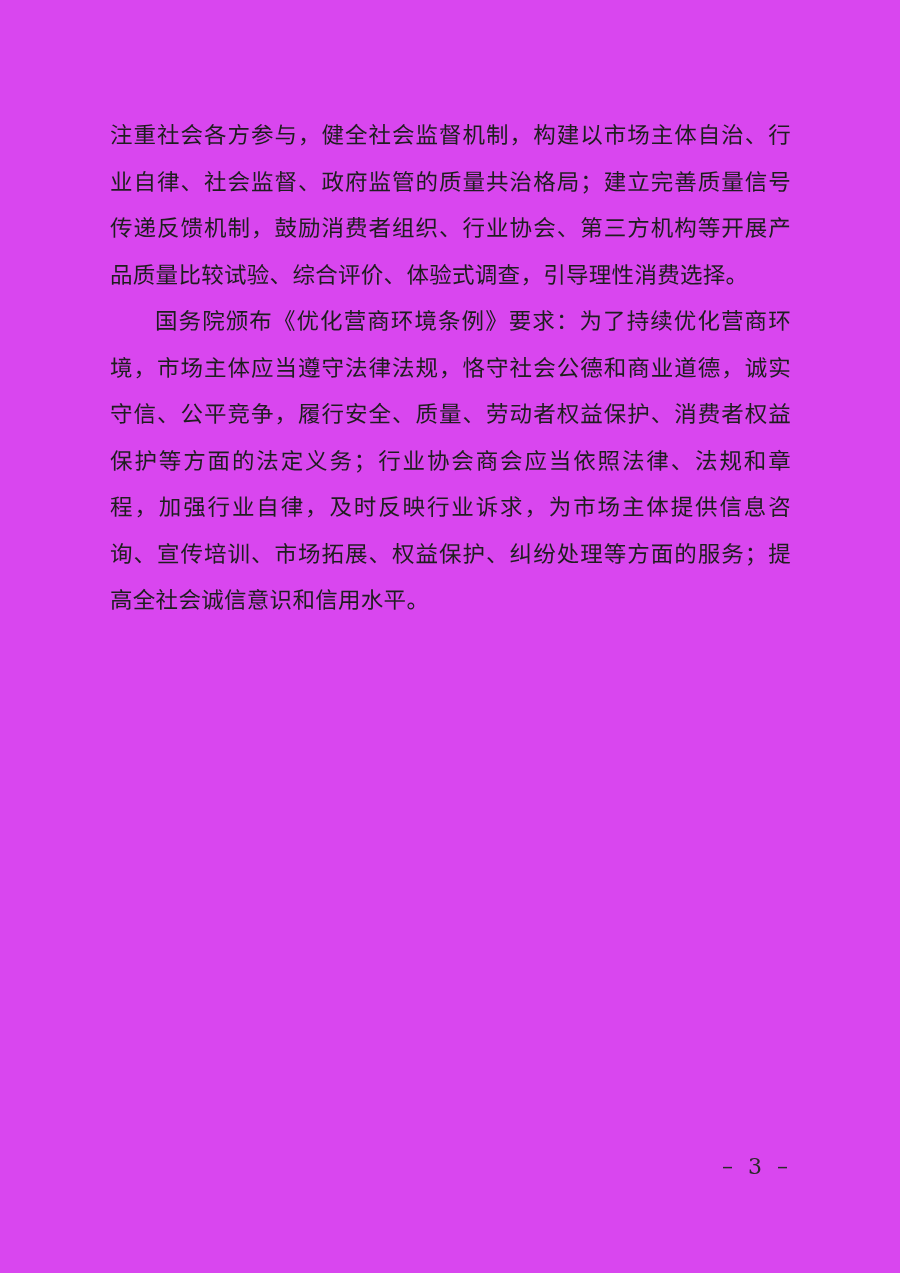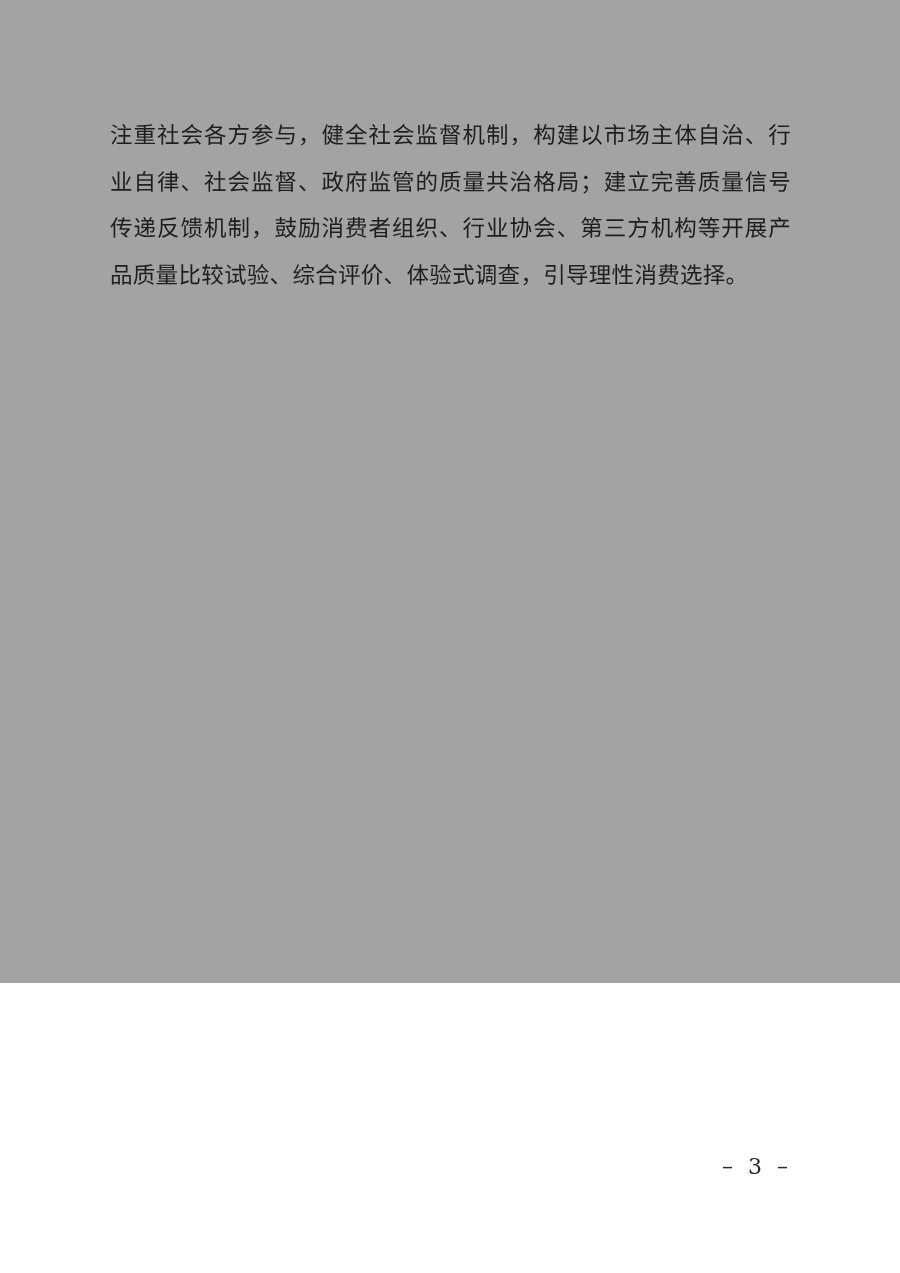--- a/index.html
+++ b/index.html
@@ -9,22 +9,22 @@
   }
   body {
     width: 900px;
     height: 1273px;
     font-family: "DejaVu Serif", serif;
     overflow: hidden;
   }
   .page {
     position: relative;
     width: 900px;
-    height: 983px;
-    background: #a3a3a3;
+    height: 1273px;
+    background: #d946ef;
   }
   .body-text {
     position: absolute;
     left: 110px;
     top: 112px;
     width: 681px;
   }
   .para {
     margin: 0;
     padding: 0;
@@ -50,15 +50,16 @@
     letter-spacing: 4px;
     white-space: nowrap;
   }
 </style>
 </head>
 <body>
 
 <div class="page">
   <main class="body-text">
     <p class="para continuation">注重社会各方参与，健全社会监督机制，构建以市场主体自治、行业自律、社会监督、政府监管的质量共治格局；建立完善质量信号传递反馈机制，鼓励消费者组织、行业协会、第三方机构等开展产品质量比较试验、综合评价、体验式调查，引导理性消费选择。</p>
+    <p class="para">国务院颁布《优化营商环境条例》要求：为了持续优化营商环境，市场主体应当遵守法律法规，恪守社会公德和商业道德，诚实守信、公平竞争，履行安全、质量、劳动者权益保护、消费者权益保护等方面的法定义务；行业协会商会应当依照法律、法规和章程，加强行业自律，及时反映行业诉求，为市场主体提供信息咨询、宣传培训、市场拓展、权益保护、纠纷处理等方面的服务；提高全社会诚信意识和信用水平。</p>
   </main>
   <div class="page-number">– 3 –</div>
 </div>
 
 </body></html>

